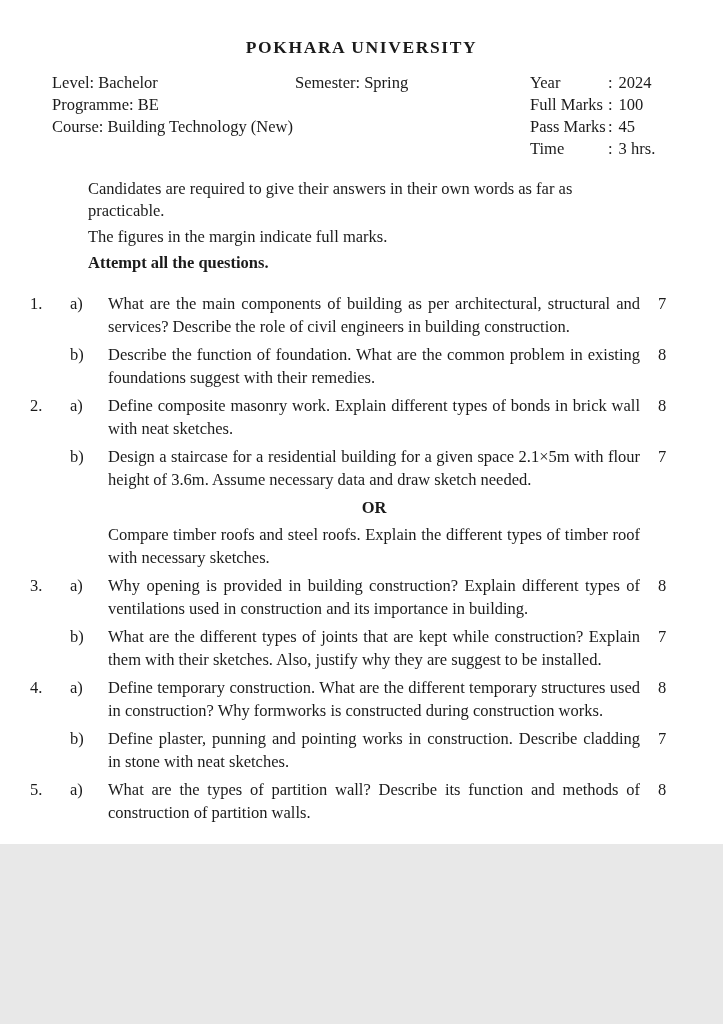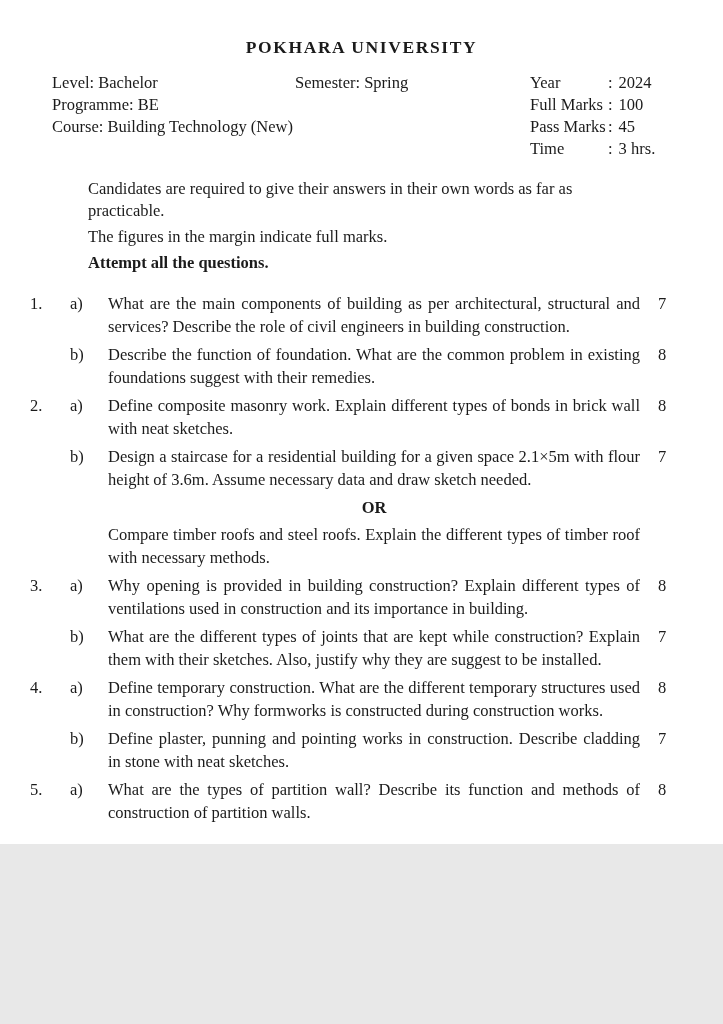--- a/index.html
+++ b/index.html
@@ -200,21 +200,21 @@
       <span class="q-let">b)</span>
       <span class="q-text">Design a staircase for a residential building for a given space 2.1×5m with flour height of 3.6m. Assume necessary data and draw sketch needed.</span>
       <span class="q-marks">7</span>
     </div>
 
     <div class="or-divider">OR</div>
 
     <div class="q-row">
       <span class="q-num"></span>
       <span class="q-let"></span>
-      <span class="q-text">Compare timber roofs and steel roofs. Explain the different types of timber roof with necessary methods.</span>
+      <span class="q-text">Compare timber roofs and steel roofs. Explain the different types of timber roof with necessary sketches.</span>
       <span class="q-marks"></span>
     </div>
 
     <div class="q-row">
       <span class="q-num">3.</span>
       <span class="q-let">a)</span>
       <span class="q-text">Why opening is provided in building construction? Explain different types of ventilations used in construction and its importance in building.</span>
       <span class="q-marks">8</span>
     </div>
 

